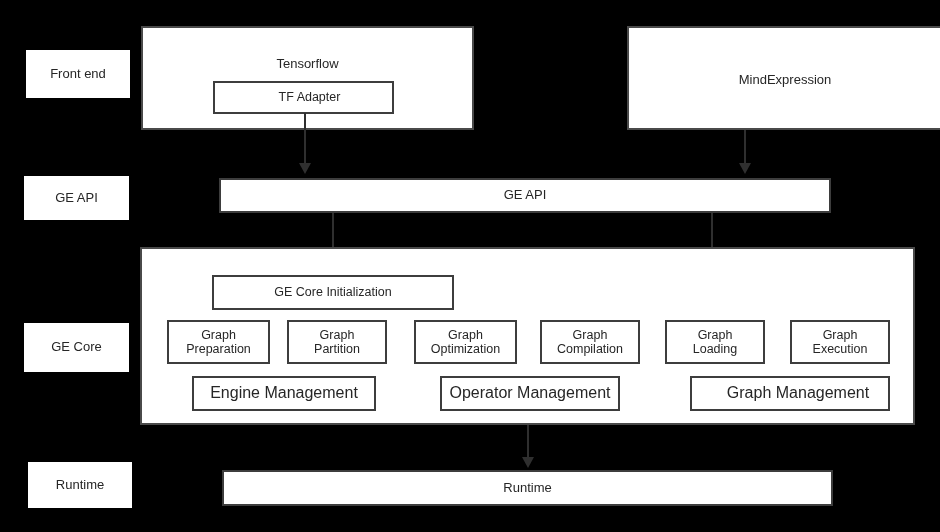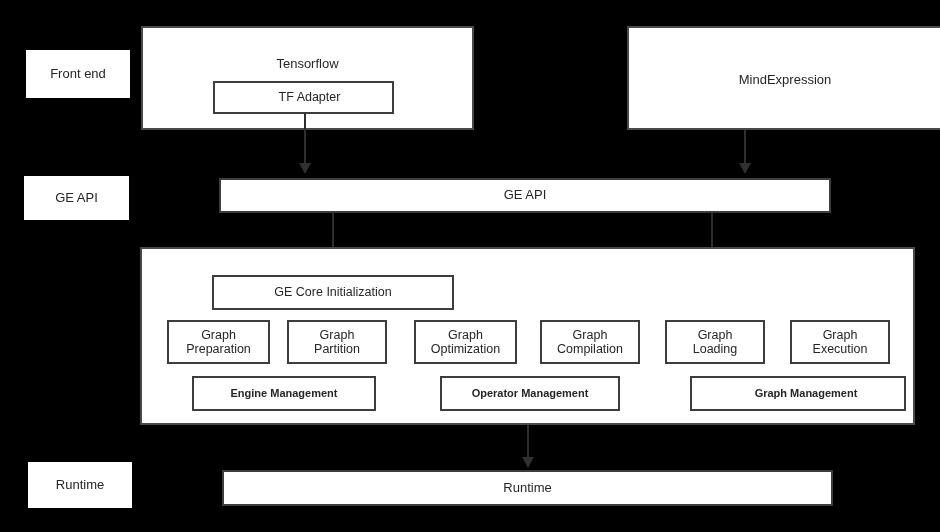--- a/index.html
+++ b/index.html
@@ -33,21 +33,21 @@
   }
   .container-title{
     position:absolute;
     left:0;right:0;
     text-align:center;
     color:#262626;
     font-size:13px;
   }
   .bar{font-size:13px;}
   .node{font-size:12.5px;}
-  .node-sm{font-size:11px;font-weight:bold;}
+  .node-sm{font-size:16px;}
   .arrow{
     position:absolute;
     background:#2f2f2f;
     width:2px;
   }
   .arrow-head{
     position:absolute;
     width:0;height:0;
     border-left:6px solid transparent;
     border-right:6px solid transparent;
@@ -56,20 +56,21 @@
 </style>
 </head>
 <body>
 
 <div id="root">
 
   <div class="box label-box" style="left:26px;top:50px;width:104px;height:48px;">Front end</div>
 
   <div class="box label-box" style="left:24px;top:176px;width:105px;height:44px;">GE API</div>
 
+  <div class="box label-box" style="left:24px;top:323px;width:105px;height:49px;">GE Core</div>
 
   <div class="box label-box" style="left:28px;top:462px;width:104px;height:46px;">Runtime</div>
 
   <div class="box container-box" style="left:141px;top:26px;width:333px;height:104px;">
     <div class="container-title" style="top:29px;">Tensorflow</div>
   </div>
   <div class="box node" style="left:213px;top:81px;width:181px;height:33px;padding-left:12px;">TF Adapter</div>
 
   <div class="box container-box" style="left:587px;top:26px;width:316px;height:104px;margin-left:40px;">
     <div class="container-title" style="top:45px;">MindExpression</div>
@@ -101,20 +102,20 @@
 Optimization</div>
   <div class="box node" style="left:540px;top:320px;width:100px;height:44px;">Graph
 Compilation</div>
   <div class="box node" style="left:665px;top:320px;width:100px;height:44px;">Graph
 Loading</div>
   <div class="box node" style="left:790px;top:320px;width:100px;height:44px;">Graph
 Execution</div>
 
   <div class="box node-sm" style="left:192px;top:376px;width:184px;height:35px;">Engine Management</div>
   <div class="box node-sm" style="left:440px;top:376px;width:180px;height:35px;text-align:right;">Operator Management</div>
-  <div class="box node-sm" style="left:690px;top:376px;width:216px;height:35px;padding-left:16px;">Graph Management</div>
+  <div class="box node-sm" style="left:690px;top:376px;width:200px;height:35px;padding-left:16px;">Graph Management</div>
 
   <div class="arrow" style="left:527px;top:425px;height:38px;"></div>
   <div class="arrow-head" style="left:522px;top:457px;"></div>
 
   <div class="box bar" style="left:222px;top:470px;width:611px;height:36px;">Runtime</div>
 
 </div>
 
 </body></html>

